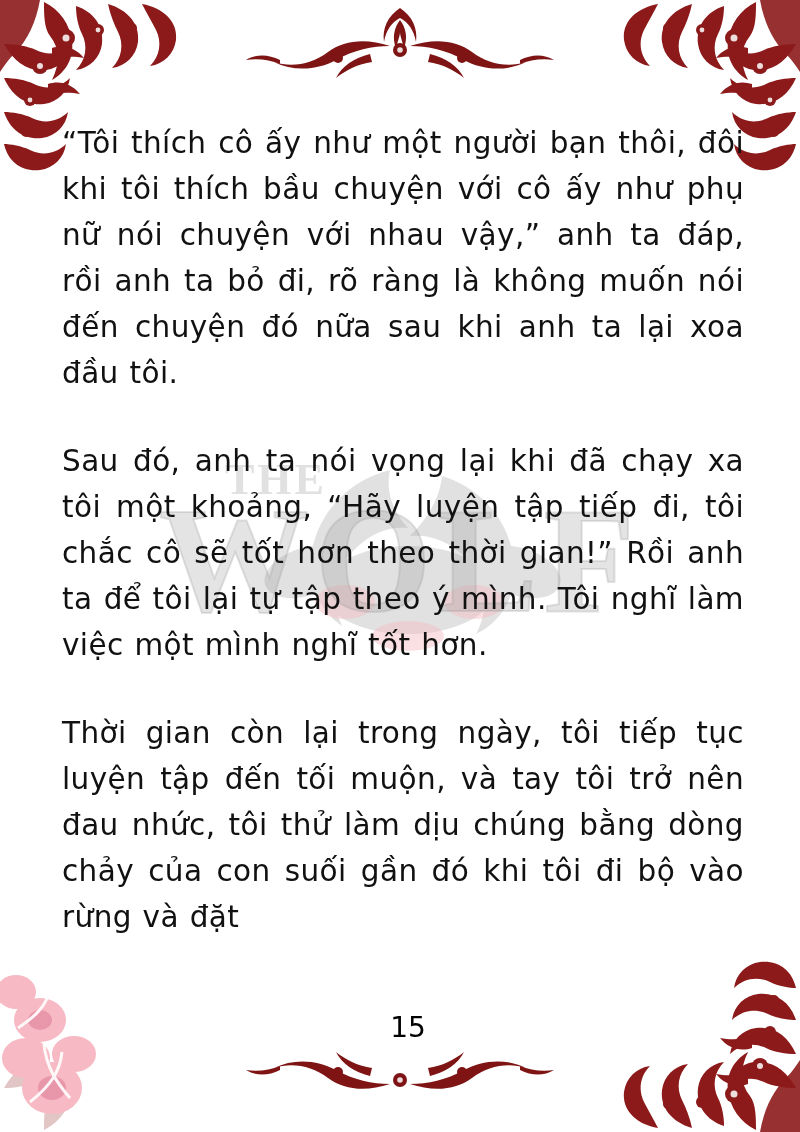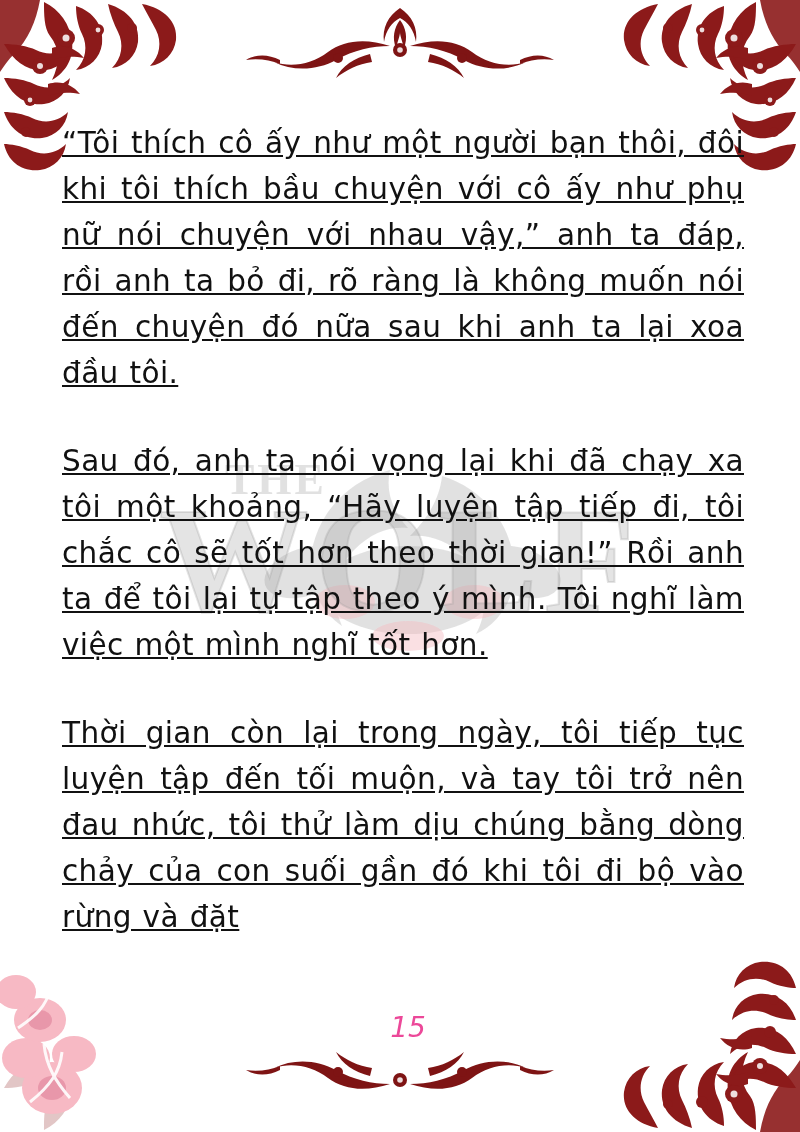--- a/index.html
+++ b/index.html
@@ -104,34 +104,32 @@
   .para {
     font-family: "DejaVu Sans", sans-serif;
     font-size: 29.5px;
     line-height: 46px;
     color: #111111;
     letter-spacing: 0.4px;
     text-align: justify;
     text-justify: inter-word;
     margin: 0 0 42px 0;
     word-spacing: 1px;
-    text-decoration: underline;
   }
   .para:last-child { margin-bottom: 7px; }
 
   .page-number {
     position: absolute;
     left: 16px;
     right: 0;
     bottom: 88px;
     text-align: center;
     font-family: "DejaVu Sans", sans-serif;
     font-size: 28px;
-    color: #ec4899;
-    font-style: italic;
+    color: #000000;
   }
 </style>
 </head>
 <body>
 
 <div id="page">
 
   <div class="corner corner-tl">
     <svg viewBox="0 0 210 180" xmlns="http://www.w3.org/2000/svg">
       <g fill="#8c1a1a">

